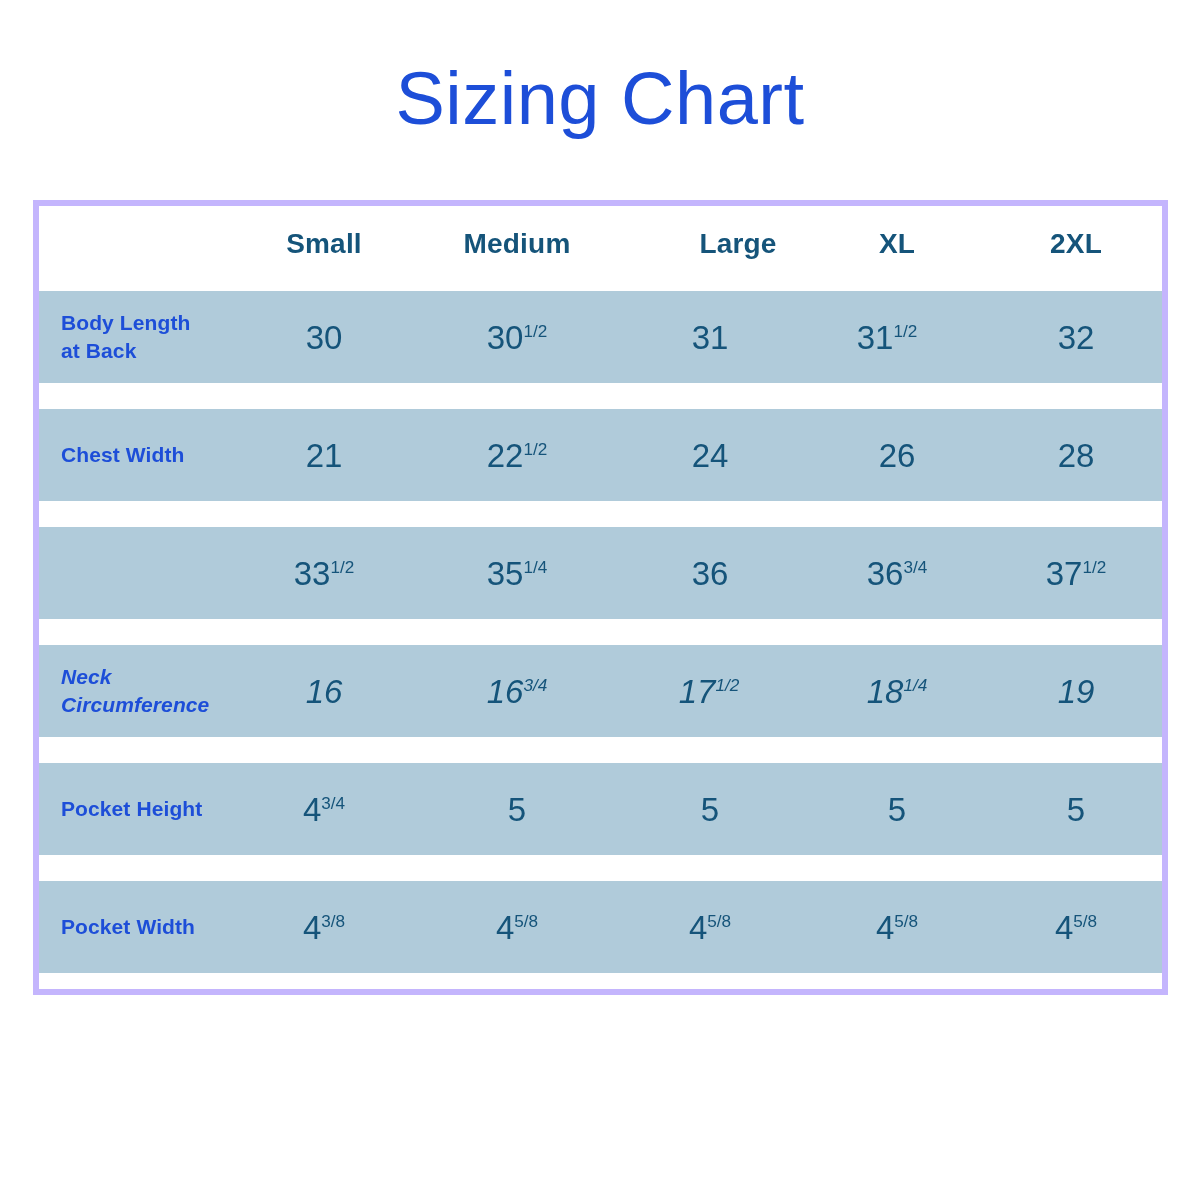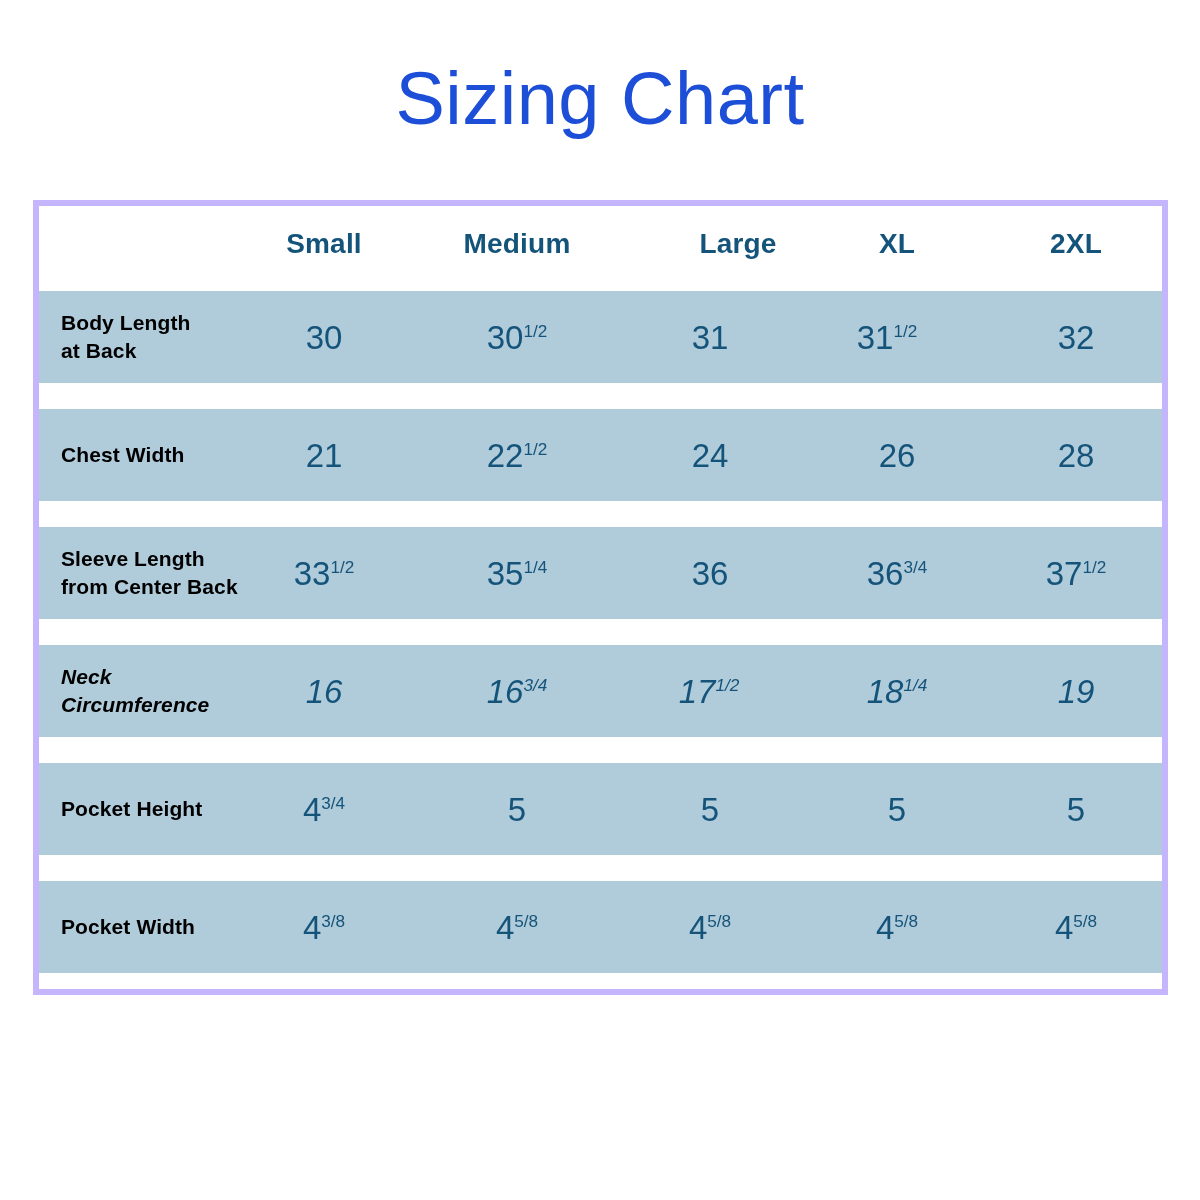--- a/index.html
+++ b/index.html
@@ -80,21 +80,21 @@
     height: 92px;
     background: #b0cbda;
   }
   .row-label {
     position: absolute;
     left: 22px;
     top: 50%;
     transform: translateY(-50%);
     font-size: 21px;
     font-weight: 700;
-    color: #000000;
+    color: #1d4ed8;
     line-height: 1.32;
     white-space: pre-line;
     letter-spacing: 0.1px;
   }
   .data-cell {
     position: absolute;
     top: 50%;
     transform: translate(-50%, -50%);
     font-size: 33px;
     font-weight: 400;
@@ -155,22 +155,20 @@
         </div>
         <div class="data-row" style="top: 203px;">
           <div class="row-label">Chest Width</div>
           <div class="data-cell" style="left: 285px;"><span>21</span></div>
           <div class="data-cell" style="left: 478px;"><span>22</span><sup>1/2</sup></div>
           <div class="data-cell" style="left: 671px;"><span>24</span></div>
           <div class="data-cell" style="left: 858px;"><span>26</span></div>
           <div class="data-cell" style="left: 1037px;"><span>28</span></div>
         </div>
         <div class="data-row" style="top: 321px;">
-          <div class="row-label">Sleeve Length
-from Center Back</div>
           <div class="data-cell" style="left: 285px;"><span>33</span><sup>1/2</sup></div>
           <div class="data-cell" style="left: 478px;"><span>35</span><sup>1/4</sup></div>
           <div class="data-cell" style="left: 671px;"><span>36</span></div>
           <div class="data-cell" style="left: 858px;"><span>36</span><sup>3/4</sup></div>
           <div class="data-cell" style="left: 1037px;"><span>37</span><sup>1/2</sup></div>
         </div>
         <div class="data-row" style="top: 439px; font-style: italic;">
           <div class="row-label">Neck
 Circumference</div>
           <div class="data-cell" style="left: 285px;"><span>16</span></div>

